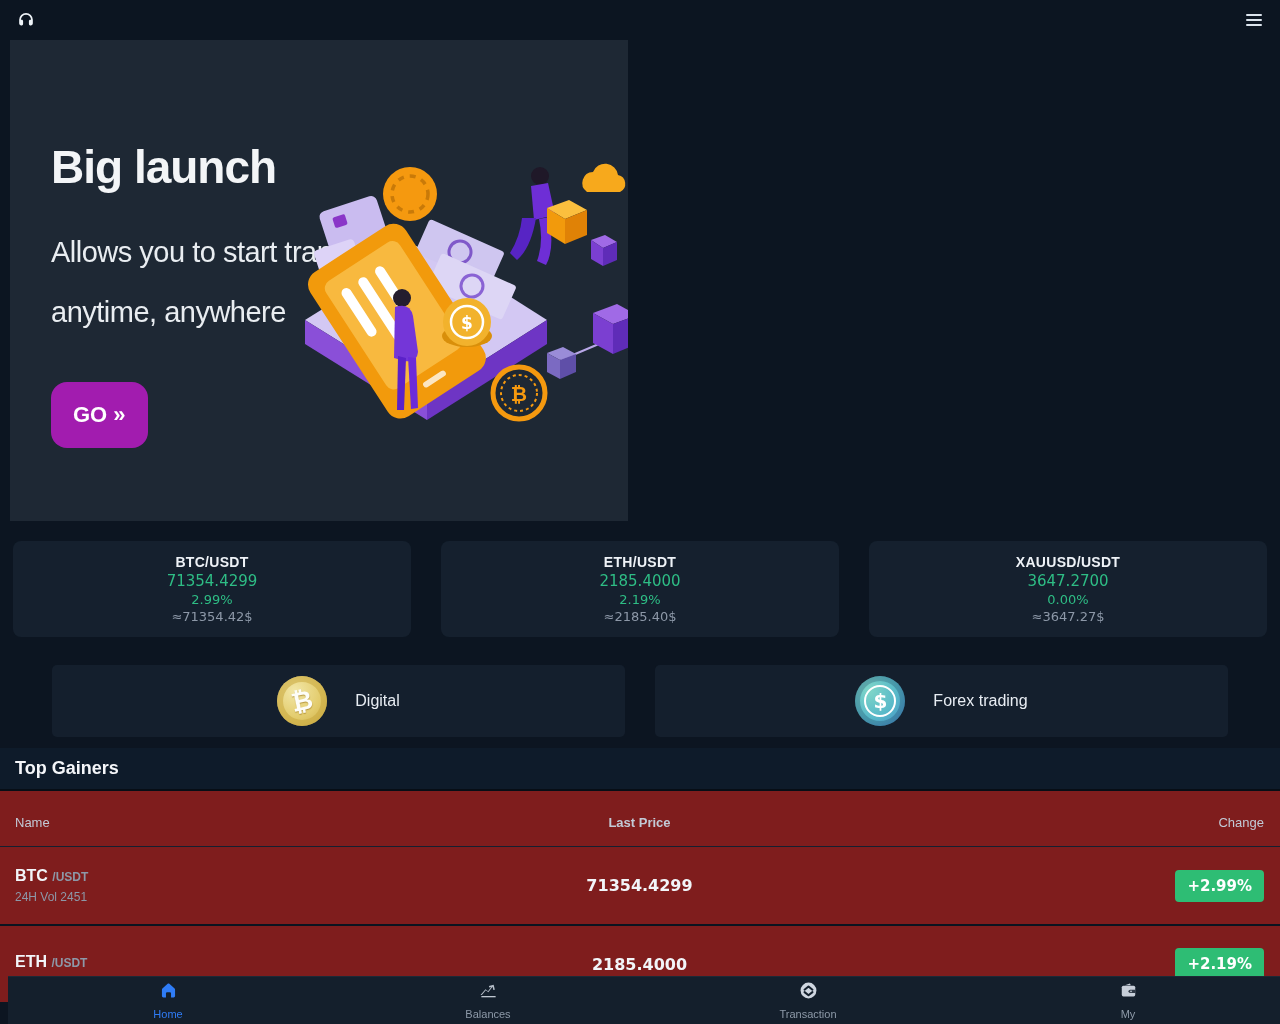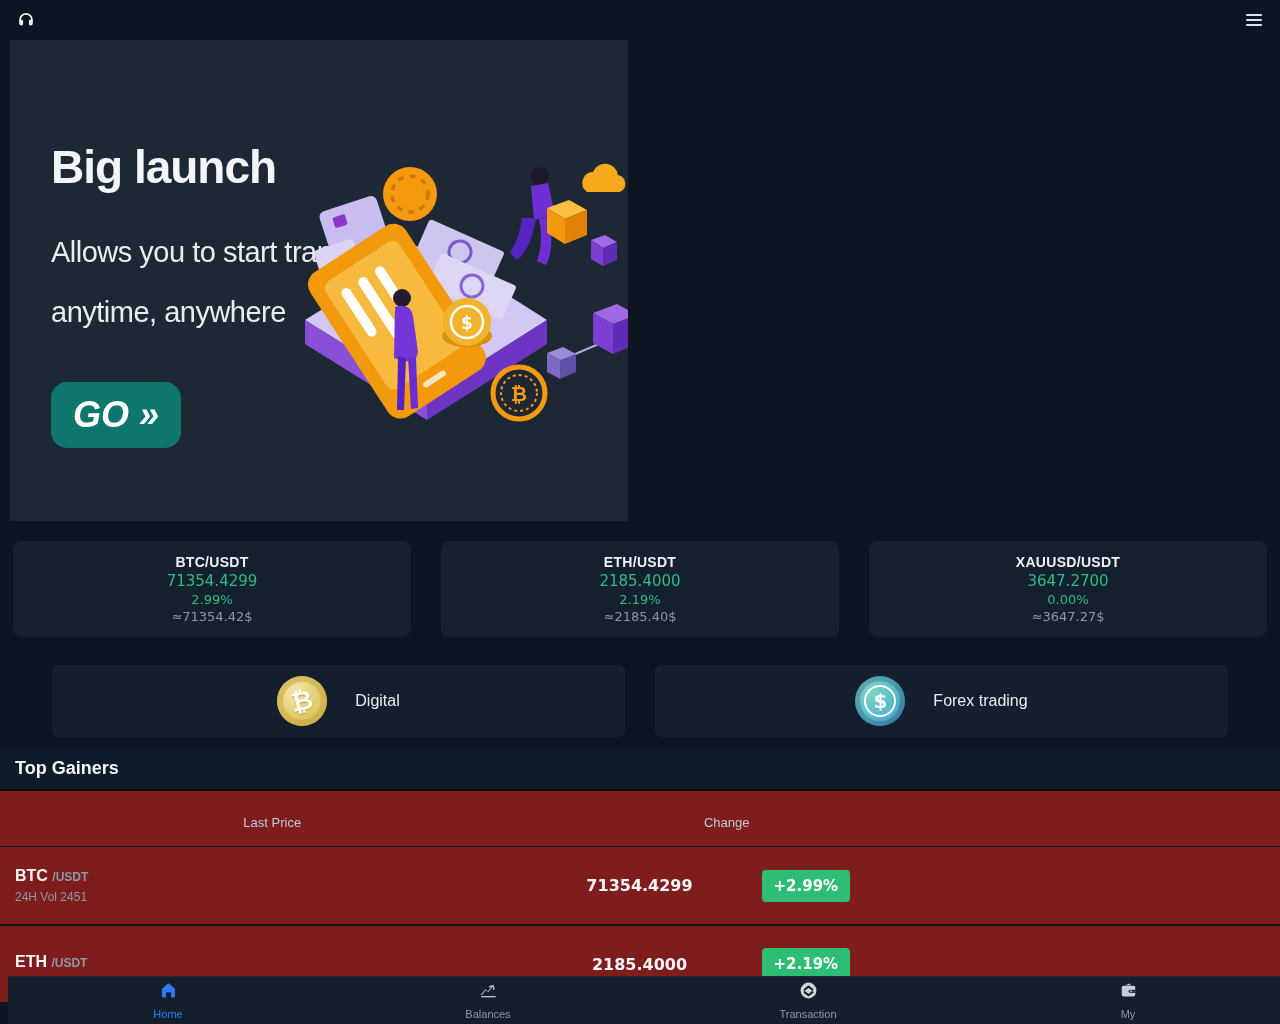--- a/index.html
+++ b/index.html
@@ -28,24 +28,24 @@
   .banner-title {
     font-size:46px; font-weight:700; letter-spacing:-1px; color:#f3f5f7;
   }
   .banner-sub {
     margin-top:28px; font-size:29px; font-weight:400; color:#e9edf1;
     letter-spacing:-0.5px; line-height:60px;
   }
   .go-btn {
     position:absolute; left:41px; top:342px;
     min-width:96px; height:66px; padding:0 22px;
-    background:#0f766e; border:none; border-radius:16px;
-    color:#ffffff; font-size:36px; font-weight:700;
+    background:#a21caf; border:none; border-radius:16px;
+    color:#ffffff; font-size:22px; font-weight:700;
     font-family:"Liberation Sans", sans-serif; cursor:pointer;
-    display:flex; align-items:center; justify-content:center; gap:8px;font-style:italic;
+    display:flex; align-items:center; justify-content:center; gap:8px;
   }
   .banner-art { position:absolute; right:-2px; top:108px; }
 
   
   .tickers { display:flex; gap:30px; margin:20px 13px 0; }
   .ticker-card {
     flex:1; height:96px; background:#15202e; border-radius:8px;
     display:flex; flex-direction:column; align-items:center; justify-content:center;
     gap:2px; cursor:pointer;
   }
@@ -86,37 +86,37 @@
   .gainers { margin-top:11px; background:#7f1d1d; }
   .gainers-head {
     height:43px; display:flex; align-items:center; padding-left:15px;
     background:#0e1b2a; border-bottom:2px solid #070e16;
   }
   .gainers-title { font-size:18px; font-weight:700; color:#f4f6f9; }
   .thead {
     display:grid; grid-template-columns:1fr 220px 1fr;
     padding:24px 16px 16px 15px; color:#c2cad6; font-size:13px;
   }
-  .thead .c-center { text-align:center; }
+  .thead .c-center { text-align:center;font-weight:bold; }
   .thead .c-right { text-align:right; }
   .trow {
     display:grid; grid-template-columns:1fr 220px 1fr; align-items:center;
     padding:0 16px 0 15px; height:78px; border-top:1px solid #142030;
     cursor:pointer;
     gap:12px;
   }
   .trow + .trow { border-top:2px solid #0a1420; }
   .sym-line { font-size:16px; font-weight:700; color:#f2f5f9; }
   .sym-quote { font-size:12px; font-weight:700; color:#8d98a8; }
   .vol-line { font-size:12px; font-weight:400; color:#8d98a8; margin-top:5px; }
   .row-price {
     text-align:center; font-size:16px; font-weight:700; color:#f2f5f9;
     font-family:"DejaVu Sans", sans-serif;
   }
-  .row-change { }
+  .row-change { text-align:right; }
   .badge {
     display:inline-block; background:#2ebd74; color:#ffffff;
     font-size:15px; font-weight:700; padding:7px 12px; border-radius:4px;
     font-family:"DejaVu Sans", sans-serif;
   }
 
   
   .bottom-nav {
     position:absolute; left:8px; bottom:0; width:1280px; height:48px;
     background:#141f2c; border-top:1px solid #1d2936;
@@ -263,20 +263,21 @@
     <span class="cat-label">Forex trading</span>
   </div>
 </div>
 
 <div class="gainers">
   <div class="gainers-head">
     <span class="gainers-title">Top Gainers</span>
   </div>
 
   <div class="thead">
+    <span class="c-left">Name</span>
     <span class="c-center">Last Price</span>
     <span class="c-right">Change</span>
   </div>
 
   <div class="trow">
     <div>
       <div>
         <span class="sym-line">BTC</span>
         <span class="sym-quote">/USDT</span>
       </div>

